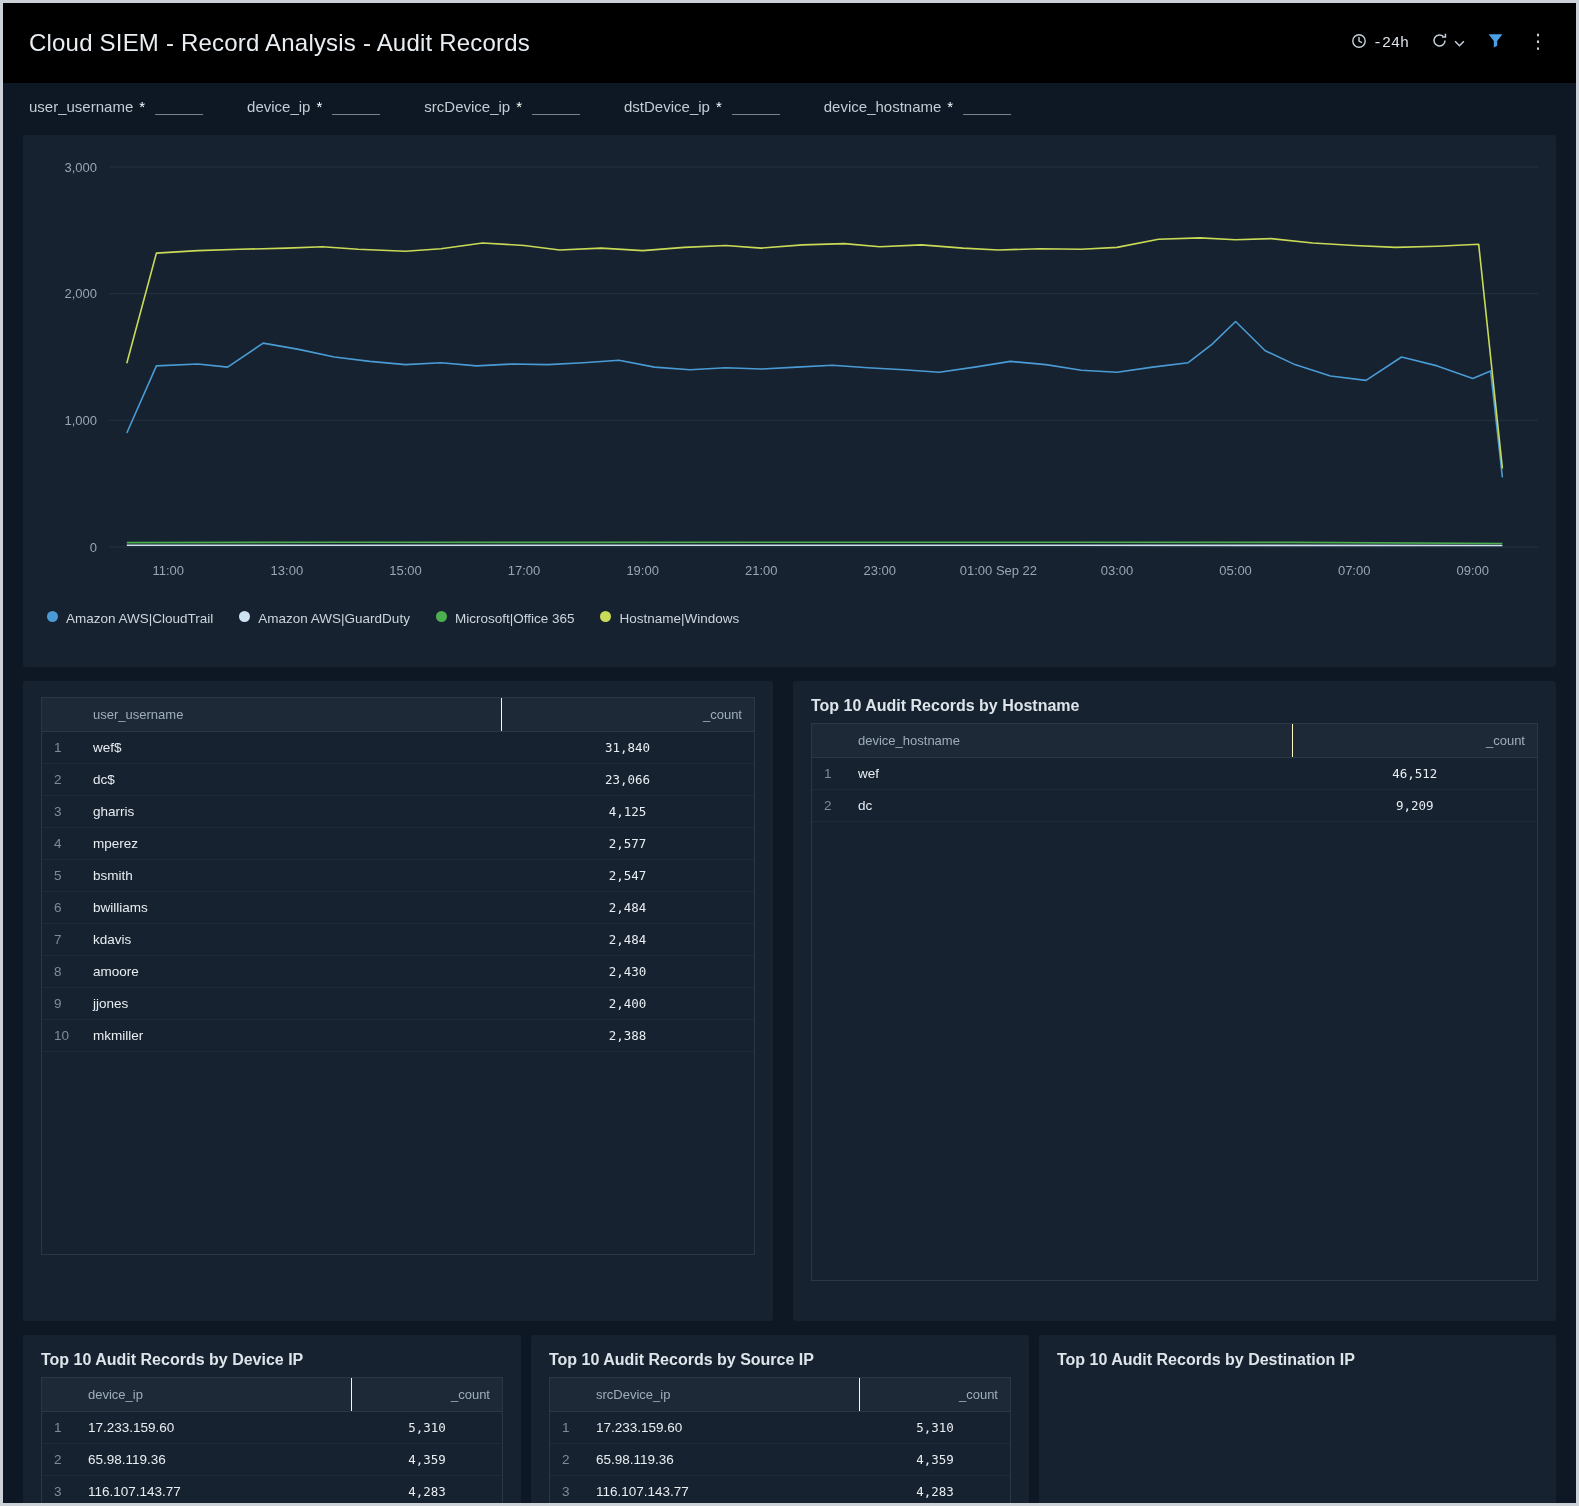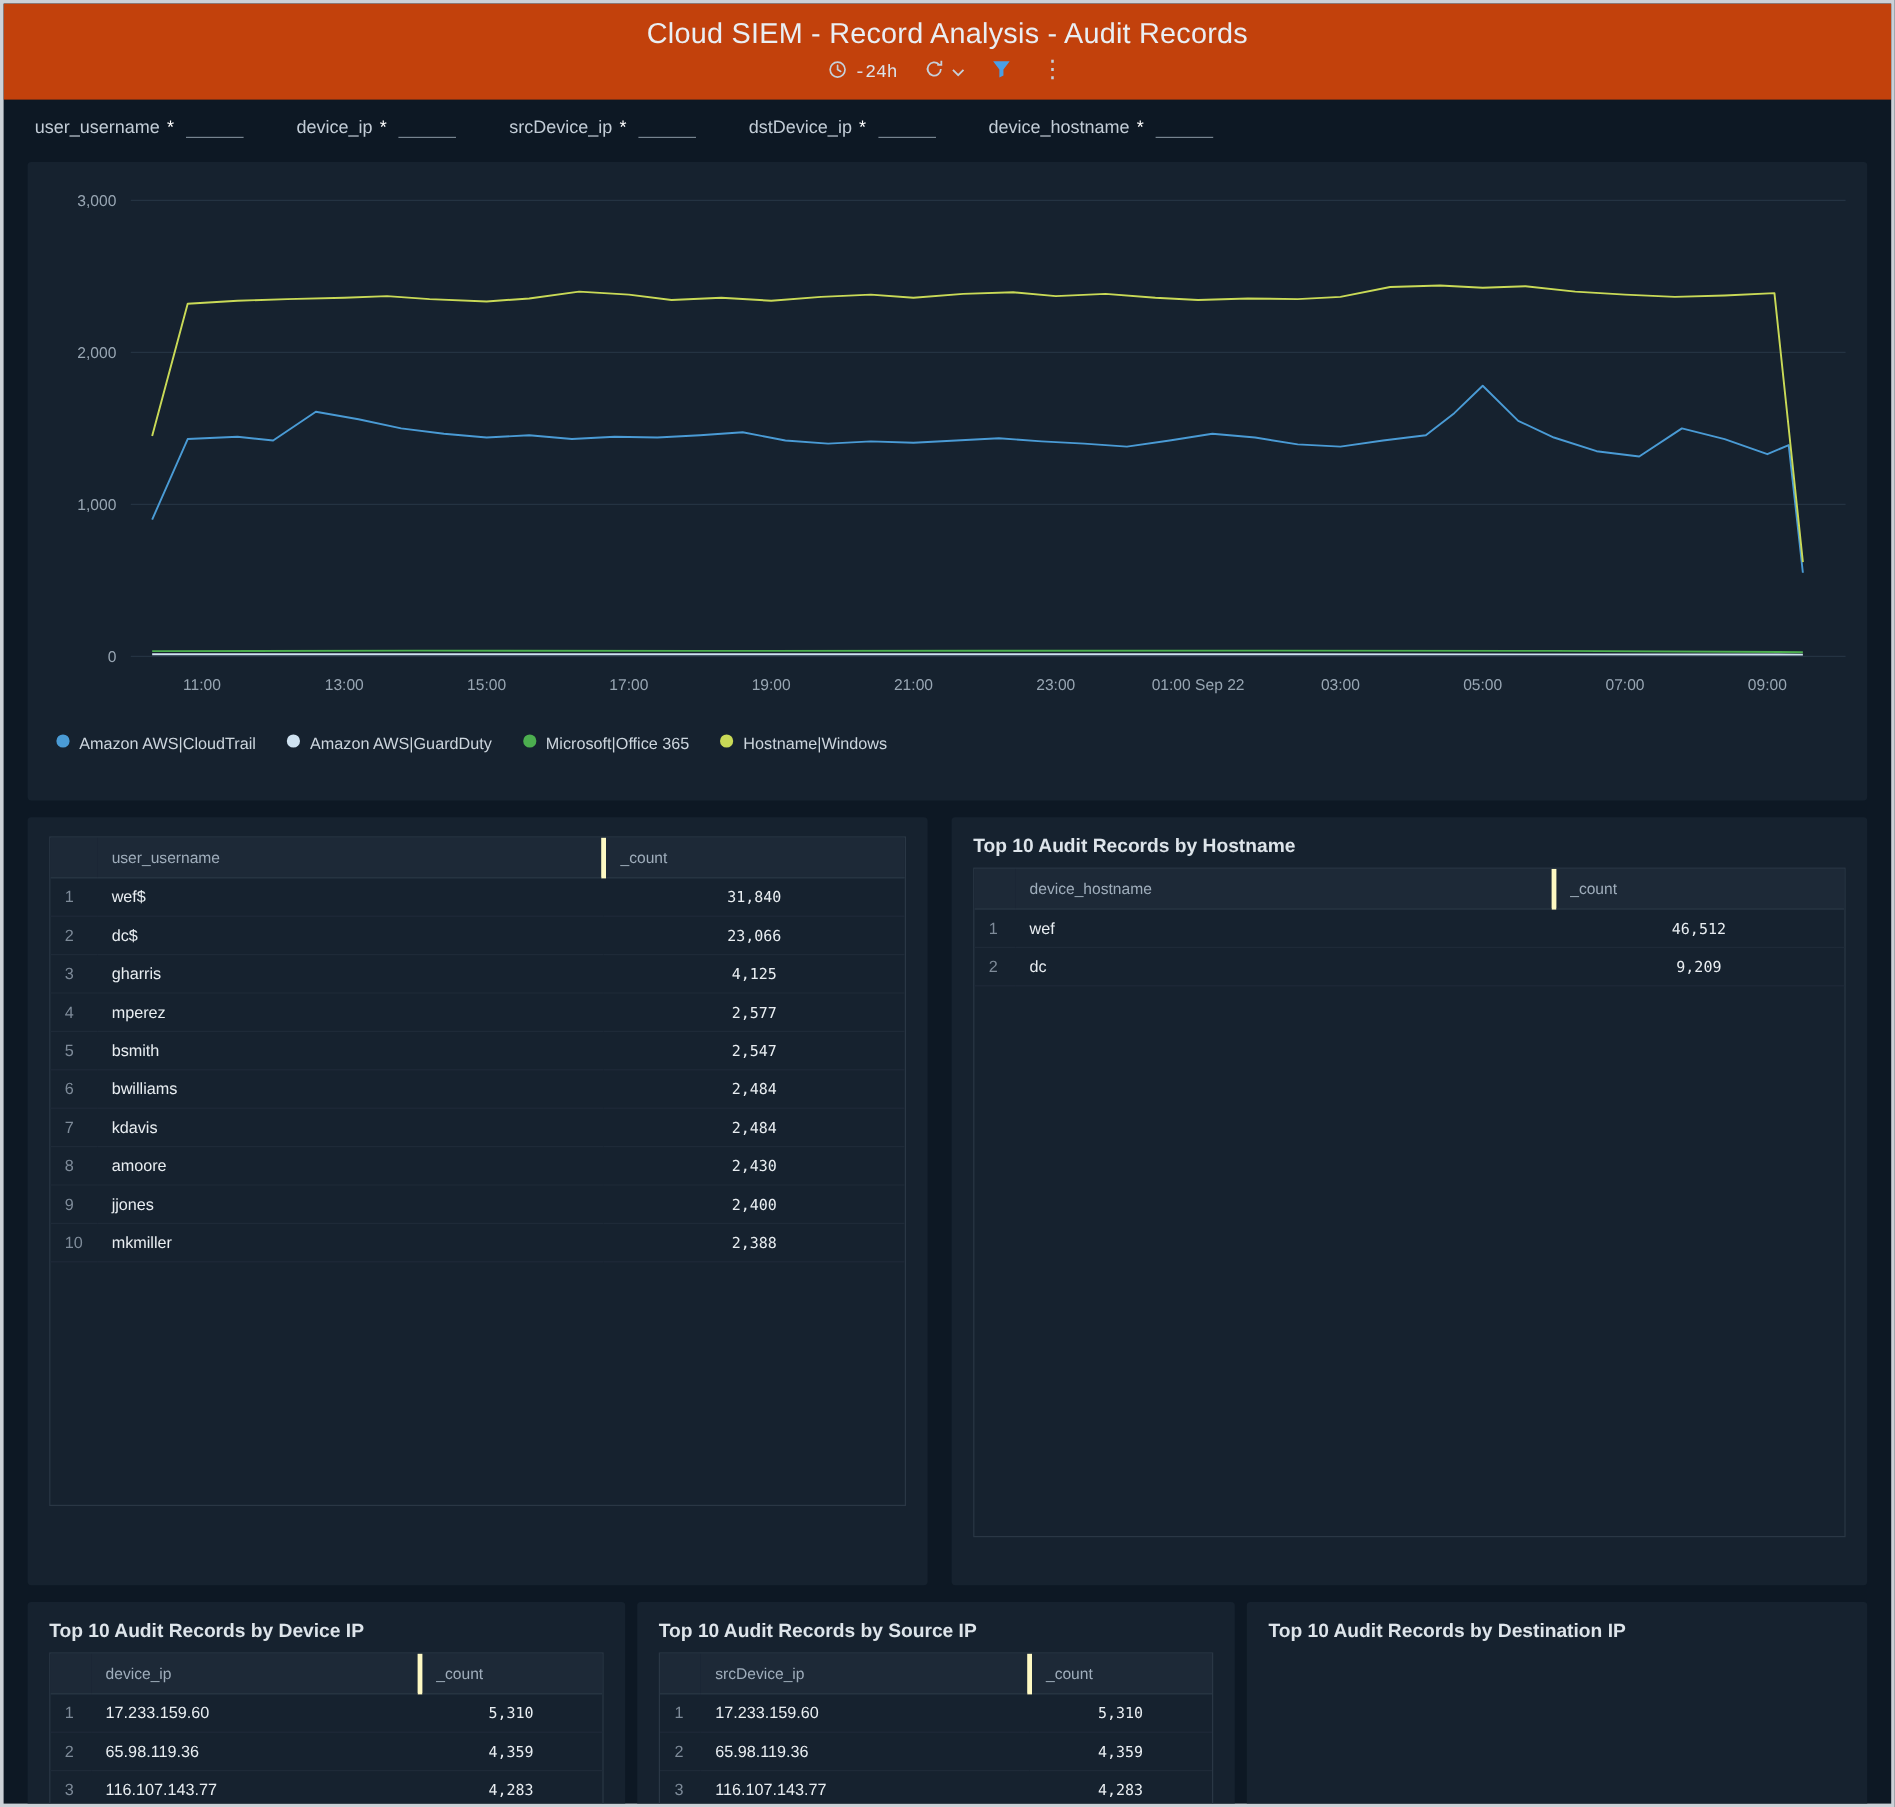--- a/index.html
+++ b/index.html
@@ -5,24 +5,23 @@
   * { box-sizing: border-box; }
   html,body { margin:0; padding:0; background:#d7dbe0; }
   body { font-family:"Liberation Sans", sans-serif; }
   .page {
     width:1579px; height:1506px; margin:0 auto;
     background:#0d1824; border:3px solid #ccd1d7;
     overflow:hidden; position:relative;
   }
   
   .hdr {
-    height:80px; background:#c2410c;
+    height:80px; background:#000000;
     display:flex; align-items:center; justify-content:space-between;
     padding:12px 26px;
-    flex-direction:column;
   }
   .hdr h1 { margin:0; font-size:24px; font-weight:500; color:#e9eef3; letter-spacing:.2px; }
   .hdr-actions { display:flex; align-items:center; gap:22px; color:#c6d0da;font-family:Liberation Mono, monospace; }
   .hdr-item { display:flex; align-items:center; gap:6px; font-size:15px; cursor:pointer; color:#dce4ec; }
   .kebab { font-size:20px; line-height:1; color:#c6d0da; padding:0 2px; }
   
   .filter-bar { display:flex; align-items:flex-end; gap:44px; padding:12px 26px 20px; }
   .filter-item { display:flex; align-items:flex-end; }
   .flabel { color:#c2ccd6; font-size:15px; }
   .freq { color:#ffffff; font-size:15px; margin-left:6px; }
@@ -52,21 +51,21 @@
   .bottom-row { display:flex; gap:10px; }
   .bottom-row .panel { height:260px; }
   .panel-deviceip,.panel-srcip { width:498px; flex:none; }
   .panel-dstip { flex:1; }
   .bottom-row .tablebox { height:190px; }
   table.data-table { width:100%; border-collapse:collapse; font-size:13.5px; }
   .data-table thead th {
     background:#1d2937; color:#9fadbb; font-weight:400; text-align:left;
     padding:9px 12px; font-size:13px; border-bottom:1px solid #2a3745; cursor:pointer;
   }
-  .data-table th.count { text-align:left; border-left:4px solid #fef9c3; }
+  .data-table th.count { text-align:right; border-left:1px solid #fef9c3; }
   .data-table tbody td { padding:8px 12px; border-bottom:1px solid #1e2a38; color:#e8edf1; }
   .data-table td.rank { color:#7e8b99; width:34px; }
   .data-table td.count, { text-align:right; }
   .data-table td.count {
     text-align:center; font-family:"DejaVu Sans Mono", monospace; font-size:12.5px;
   }
 </style>
 </head>
 <body>
 

